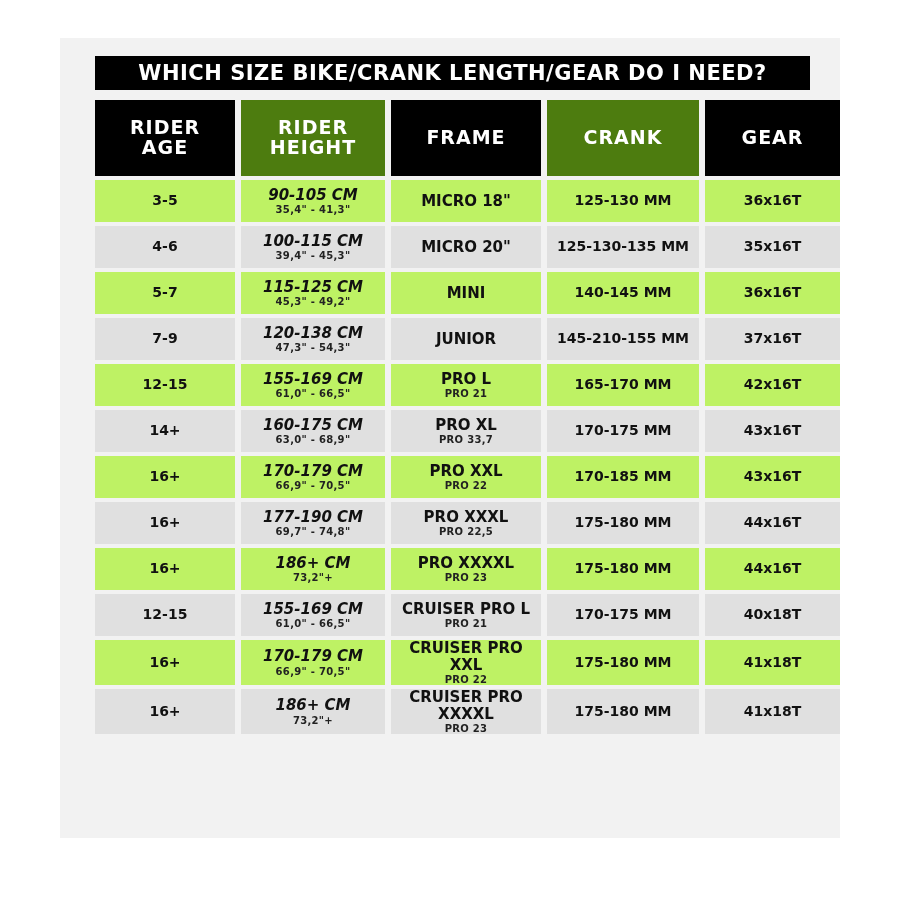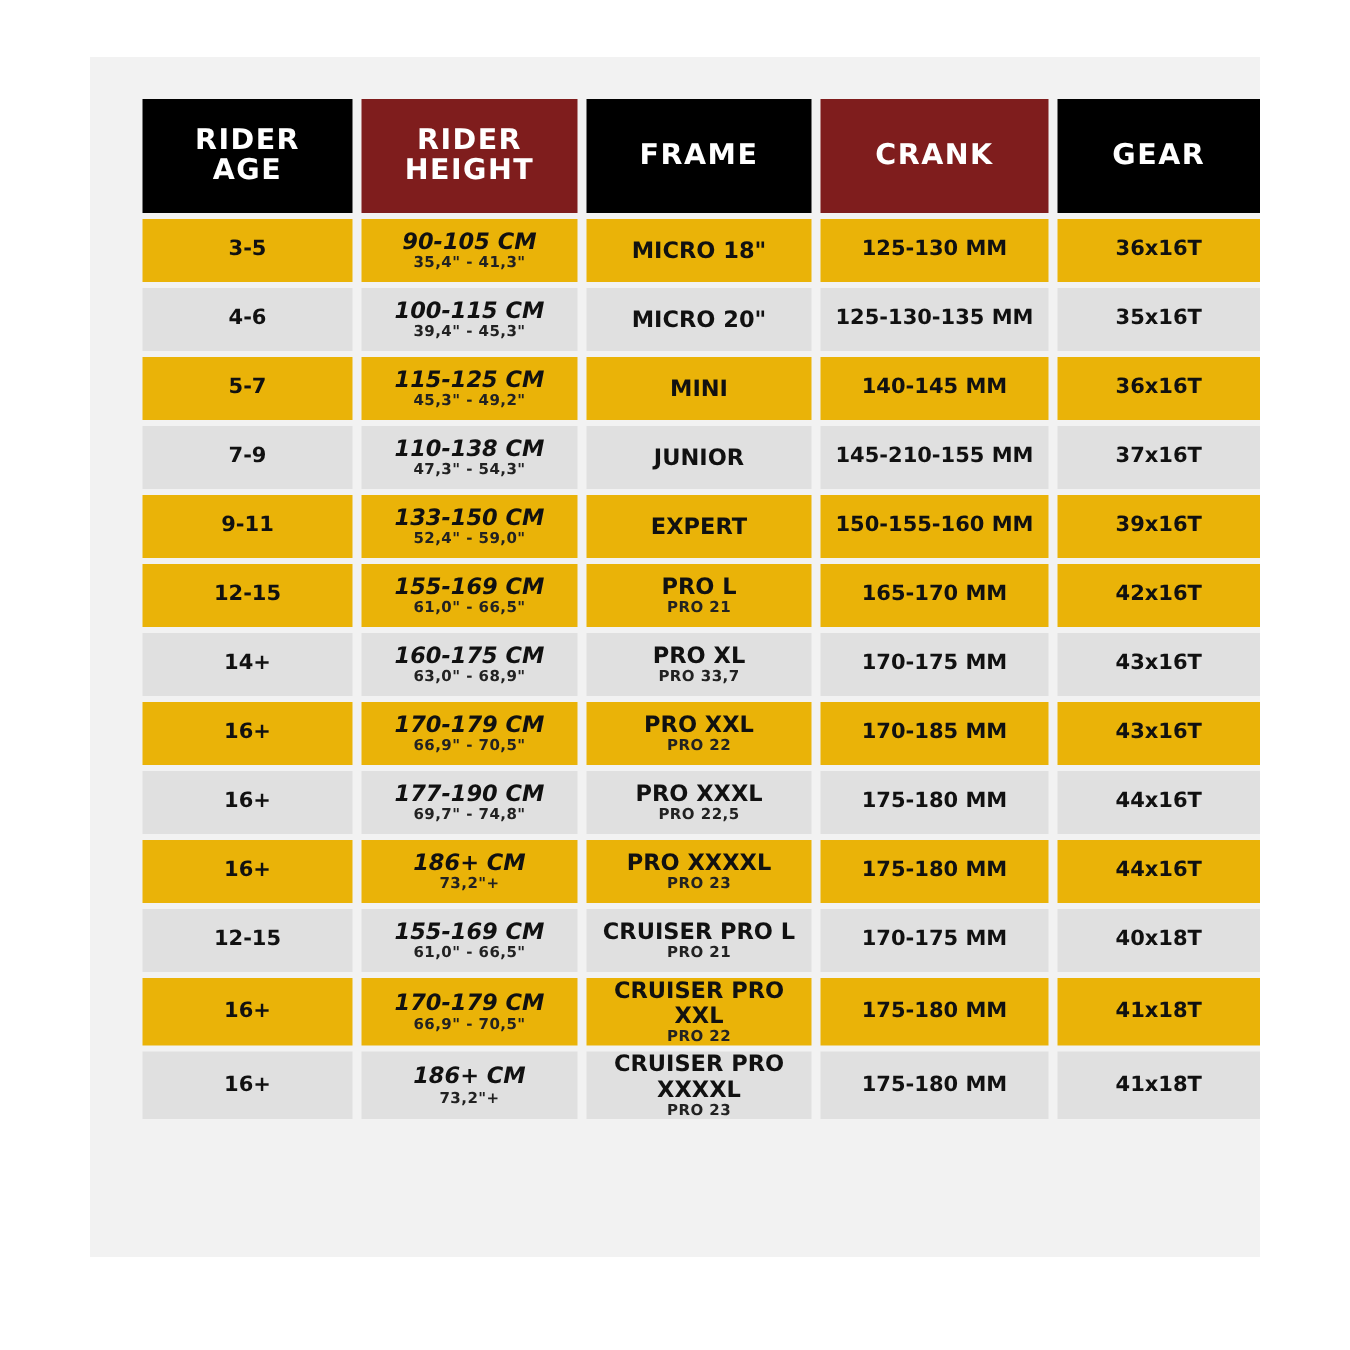--- a/index.html
+++ b/index.html
@@ -68,35 +68,35 @@
     letter-spacing: 1px;
     font-family: "DejaVu Sans", sans-serif;
     color: #ffffff;
     text-align: center;
     vertical-align: middle;
     line-height: 1.05;
     padding: 12px;
   }
 
   th.hdr-black { background: #000000; }
-  th.hdr-gray  { background: #7f1d1d; }
+  th.hdr-gray  { background: #4d7c0f; }
 
   table.grid td {
     height: 42px;
     text-align: center;
     vertical-align: middle;
     font-family: "DejaVu Sans", sans-serif;
     font-weight: bold;
     font-size: 14px;
     color: #111111;
     padding: 0;
     line-height: 1.1;
   }
 
-  tr.row-light td { background: #eab308; }
+  tr.row-light td { background: #bef264; }
   tr.row-dark  td { background: #e0e0e0; }
 
   .sub {
     display: block;
     font-size: 10px;
     font-weight: bold;
     letter-spacing: 0.3px;
     margin-top: 1px;
     color: #222222;
   }
@@ -117,20 +117,21 @@
   td.col-age { font-size: 15px; }
 </style>
 </head>
 <body>
 
 <div class="page">
   <div class="frame"></div>
 
   <div class="chart">
 
+    <div class="title-bar">WHICH SIZE BIKE/CRANK LENGTH/GEAR DO I NEED?</div>
 
     <table class="grid">
       <colgroup>
         <col class="c-age">
         <col class="c-height">
         <col class="c-frame">
         <col class="c-crank">
         <col class="c-gear">
       </colgroup>
       <thead>
@@ -175,42 +176,30 @@
             </td>
             <td class="col-frame">
               <span class="main-txt">MINI</span>
             </td>
             <td class="col-crank">140-145 MM</td>
             <td class="col-gear">36x16T</td>
           </tr>
           <tr class="row-dark">
             <td class="col-age">7-9</td>
             <td class="col-height">
-              <span class="main-txt">110-138 CM</span>
+              <span class="main-txt">120-138 CM</span>
               <span class="sub">47,3" - 54,3"</span>
             </td>
             <td class="col-frame">
               <span class="main-txt">JUNIOR</span>
             </td>
             <td class="col-crank">145-210-155 MM</td>
             <td class="col-gear">37x16T</td>
           </tr>
           <tr class="row-light">
-            <td class="col-age">9-11</td>
-            <td class="col-height">
-              <span class="main-txt">133-150 CM</span>
-              <span class="sub">52,4" - 59,0"</span>
-            </td>
-            <td class="col-frame">
-              <span class="main-txt">EXPERT</span>
-            </td>
-            <td class="col-crank">150-155-160 MM</td>
-            <td class="col-gear">39x16T</td>
-          </tr>
-          <tr class="row-light">
             <td class="col-age">12-15</td>
             <td class="col-height">
               <span class="main-txt">155-169 CM</span>
               <span class="sub">61,0" - 66,5"</span>
             </td>
             <td class="col-frame">
               <span class="main-txt">PRO L</span>
               <span class="sub">PRO 21</span>
             </td>
             <td class="col-crank">165-170 MM</td>

